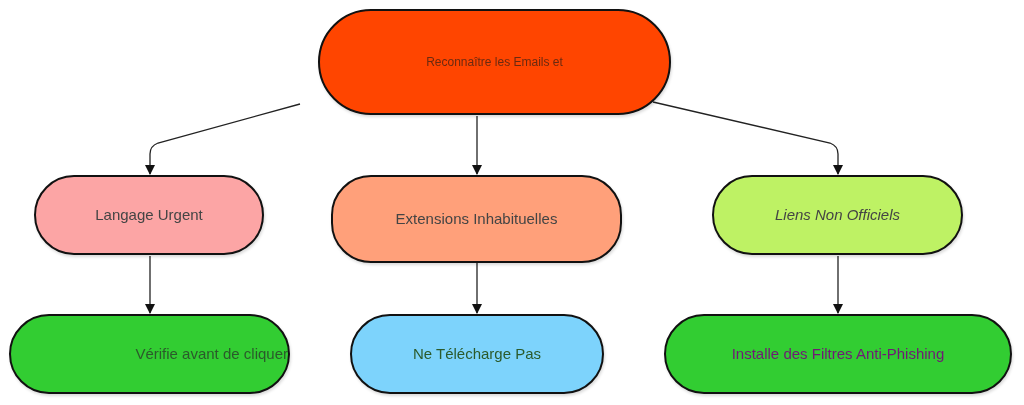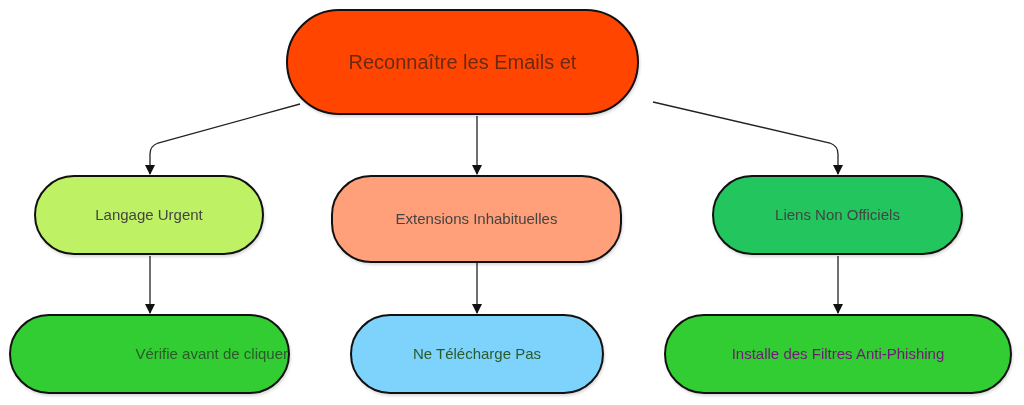--- a/index.html
+++ b/index.html
@@ -4,21 +4,21 @@
 <style>
   html, body { margin: 0; padding: 0; background: #ffffff; }
   body { width: 1024px; height: 405px; position: relative; overflow: hidden;
          font-family: "Liberation Sans", sans-serif; }
   .edges { position: absolute; left: 0; top: 0; width: 1024px; height: 405px; }
   .node { position: absolute; box-sizing: border-box; border: 2px solid #111;
           border-radius: 60px; display: flex; align-items: center; justify-content: center;
           text-align: center; color: #444; font-size: 15px; line-height: 26px;
           box-shadow: 1px 2px 3px rgba(0,0,0,0.15); }
   .node span { display: block; }
-  #root { left: 286px; top: 9px; width: 353px; height: 106px; border-radius: 53px; background: #ff4500; color: #6b2a10; font-size: 20px; }
+  #root { left: 318px; top: 9px; width: 353px; height: 106px; border-radius: 53px; background: #ff4500; color: #6b2a10; font-size: 12px; }
   #n1 { left: 34px; top: 175px; width: 230px; height: 80px; border-radius: 40px; background: #ffd700; }
   #n2 { left: 331px; top: 175px; width: 291px; height: 88px; border-radius: 40px; background: #ffa07a; }
   #n3 { left: 712px; top: 175px; width: 251px; height: 80px; border-radius: 40px; background: #87cefa; }
   #l1 { left: 9px; top: 314px; width: 281px; height: 80px; border-radius: 40px; background: #32cd32; color: #2b5a2b; justify-content: flex-end; }
   #l2 { left: 350px; top: 314px; width: 254px; height: 80px; border-radius: 40px; background: #32cd32; color: #2b5a2b; }
   #l3 { left: 664px; top: 314px; width: 348px; height: 80px; border-radius: 40px; background: #32cd32; color: #701a75; }
 </style>
 </head>
 <body>
 
@@ -35,27 +35,27 @@
   <path d="M477,256 L477,313" stroke="#222" stroke-width="1.3" fill="none" marker-end="url(#arrow)"></path>
   <path d="M838,256 L838,313" stroke="#222" stroke-width="1.3" fill="none" marker-end="url(#arrow)"></path>
 </svg>
 
 <div class="node" id="root" style="background: rgb(255, 69, 0);">
   <div>
     <span>Reconnaître les Emails et</span>
   </div>
 </div>
 
-<div class="node" id="n1" style="background: #bef264;">
+<div class="node" id="n1" style="background: #fca5a5;">
   <span>Langage Urgent</span>
 </div>
 <div class="node" id="n2" style="background: rgb(255, 160, 122);">
   <span>Extensions Inhabituelles</span>
 </div>
-<div class="node" id="n3" style="background: #22c55e;">
+<div class="node" id="n3" style="background: #bef264; font-style: italic;">
   <span>Liens Non Officiels</span>
 </div>
 
 <div class="node" id="l1" style="background: rgb(50, 205, 50);">
   <span>Vérifie avant de cliquer</span>
 </div>
 <div class="node" id="l2" style="background: #7dd3fc;">
   <span>Ne Télécharge Pas</span>
 </div>
 <div class="node" id="l3" style="background: rgb(50, 205, 50);">

